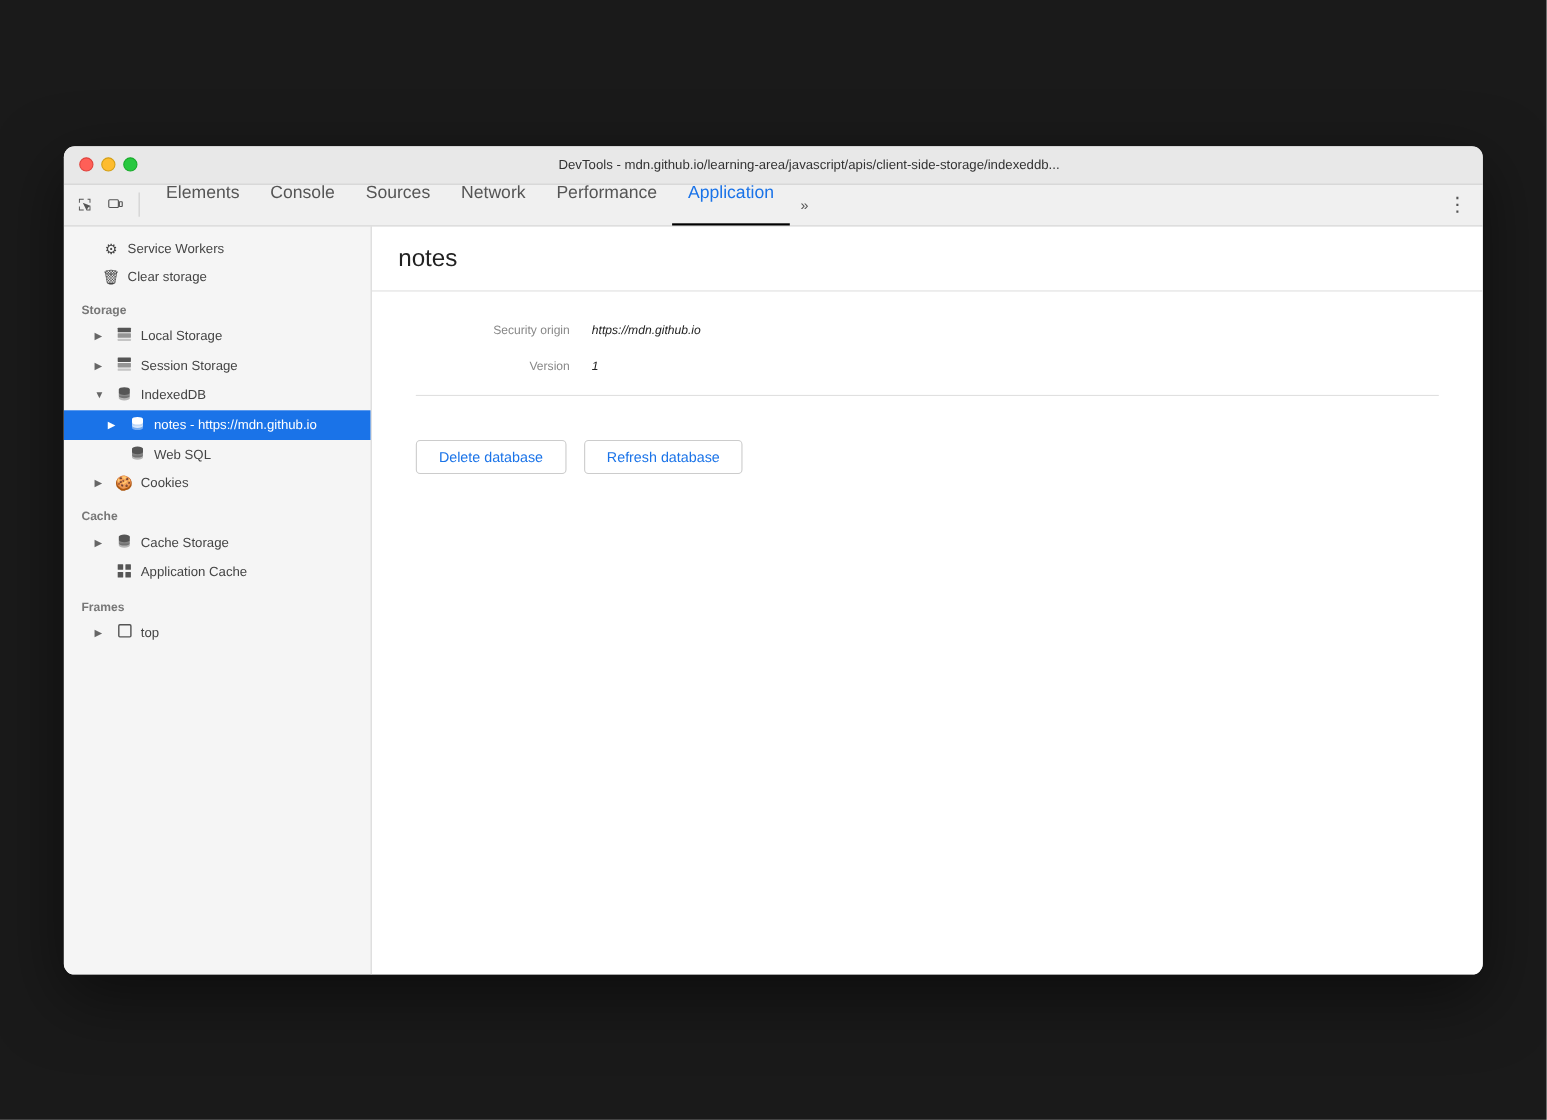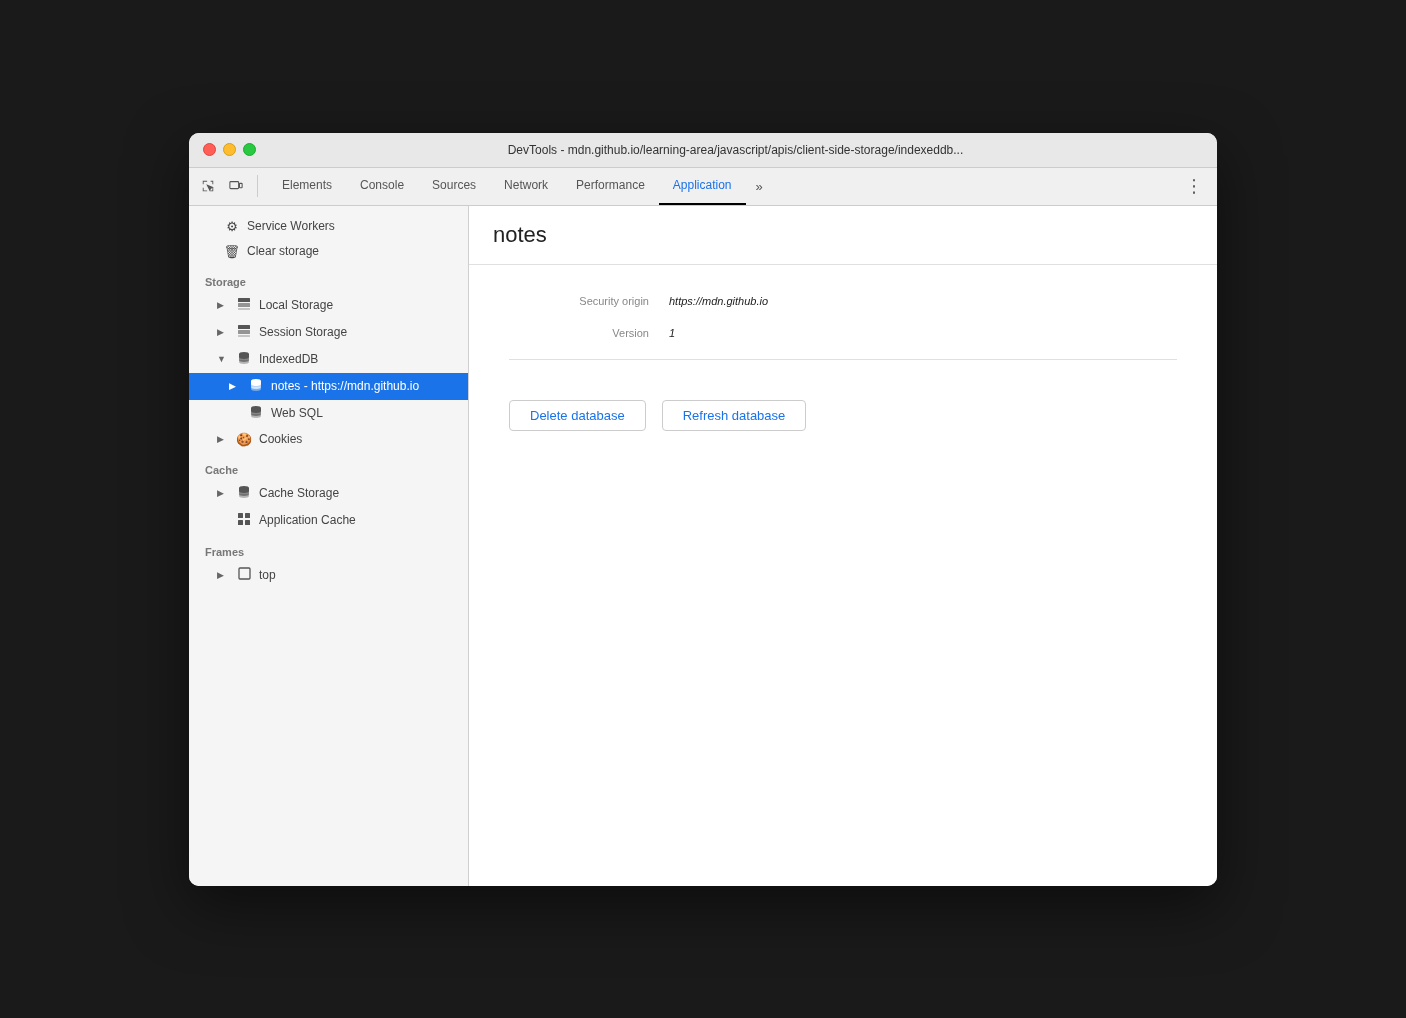--- a/index.html
+++ b/index.html
@@ -6,21 +6,21 @@
     body {
       background: #1a1a1a;
       display: flex;
       align-items: center;
       justify-content: center;
       min-height: 100vh;
       font-family: -apple-system, BlinkMacSystemFont, 'Helvetica Neue', Arial, sans-serif;
     }
 
     .window {
-      width: 1028px;
+      width: 1290px;
       background: #f5f5f5;
       border-radius: 10px;
       overflow: hidden;
       box-shadow: 0 20px 60px rgba(0,0,0,0.5);
     }
 
     
     .title-bar {
       background: #e8e8e8;
       border-bottom: 1px solid #ccc;
@@ -83,22 +83,21 @@
       color: #555;
       font-size: 15px;
       display: flex;
       align-items: center;
     }
 
     .tab {
       padding: 0 14px;
       height: 38px;
       display: flex;
-      align-items: center;
-      font-size: 12px;
+      font-size: 16px;
       color: #555;
       cursor: pointer;
       border-bottom: 2px solid transparent;
       white-space: nowrap;
     }
 
     .tab.active {
       color: #1a73e8;
       border-bottom: 2px solid #000000;
       font-weight: 500;

